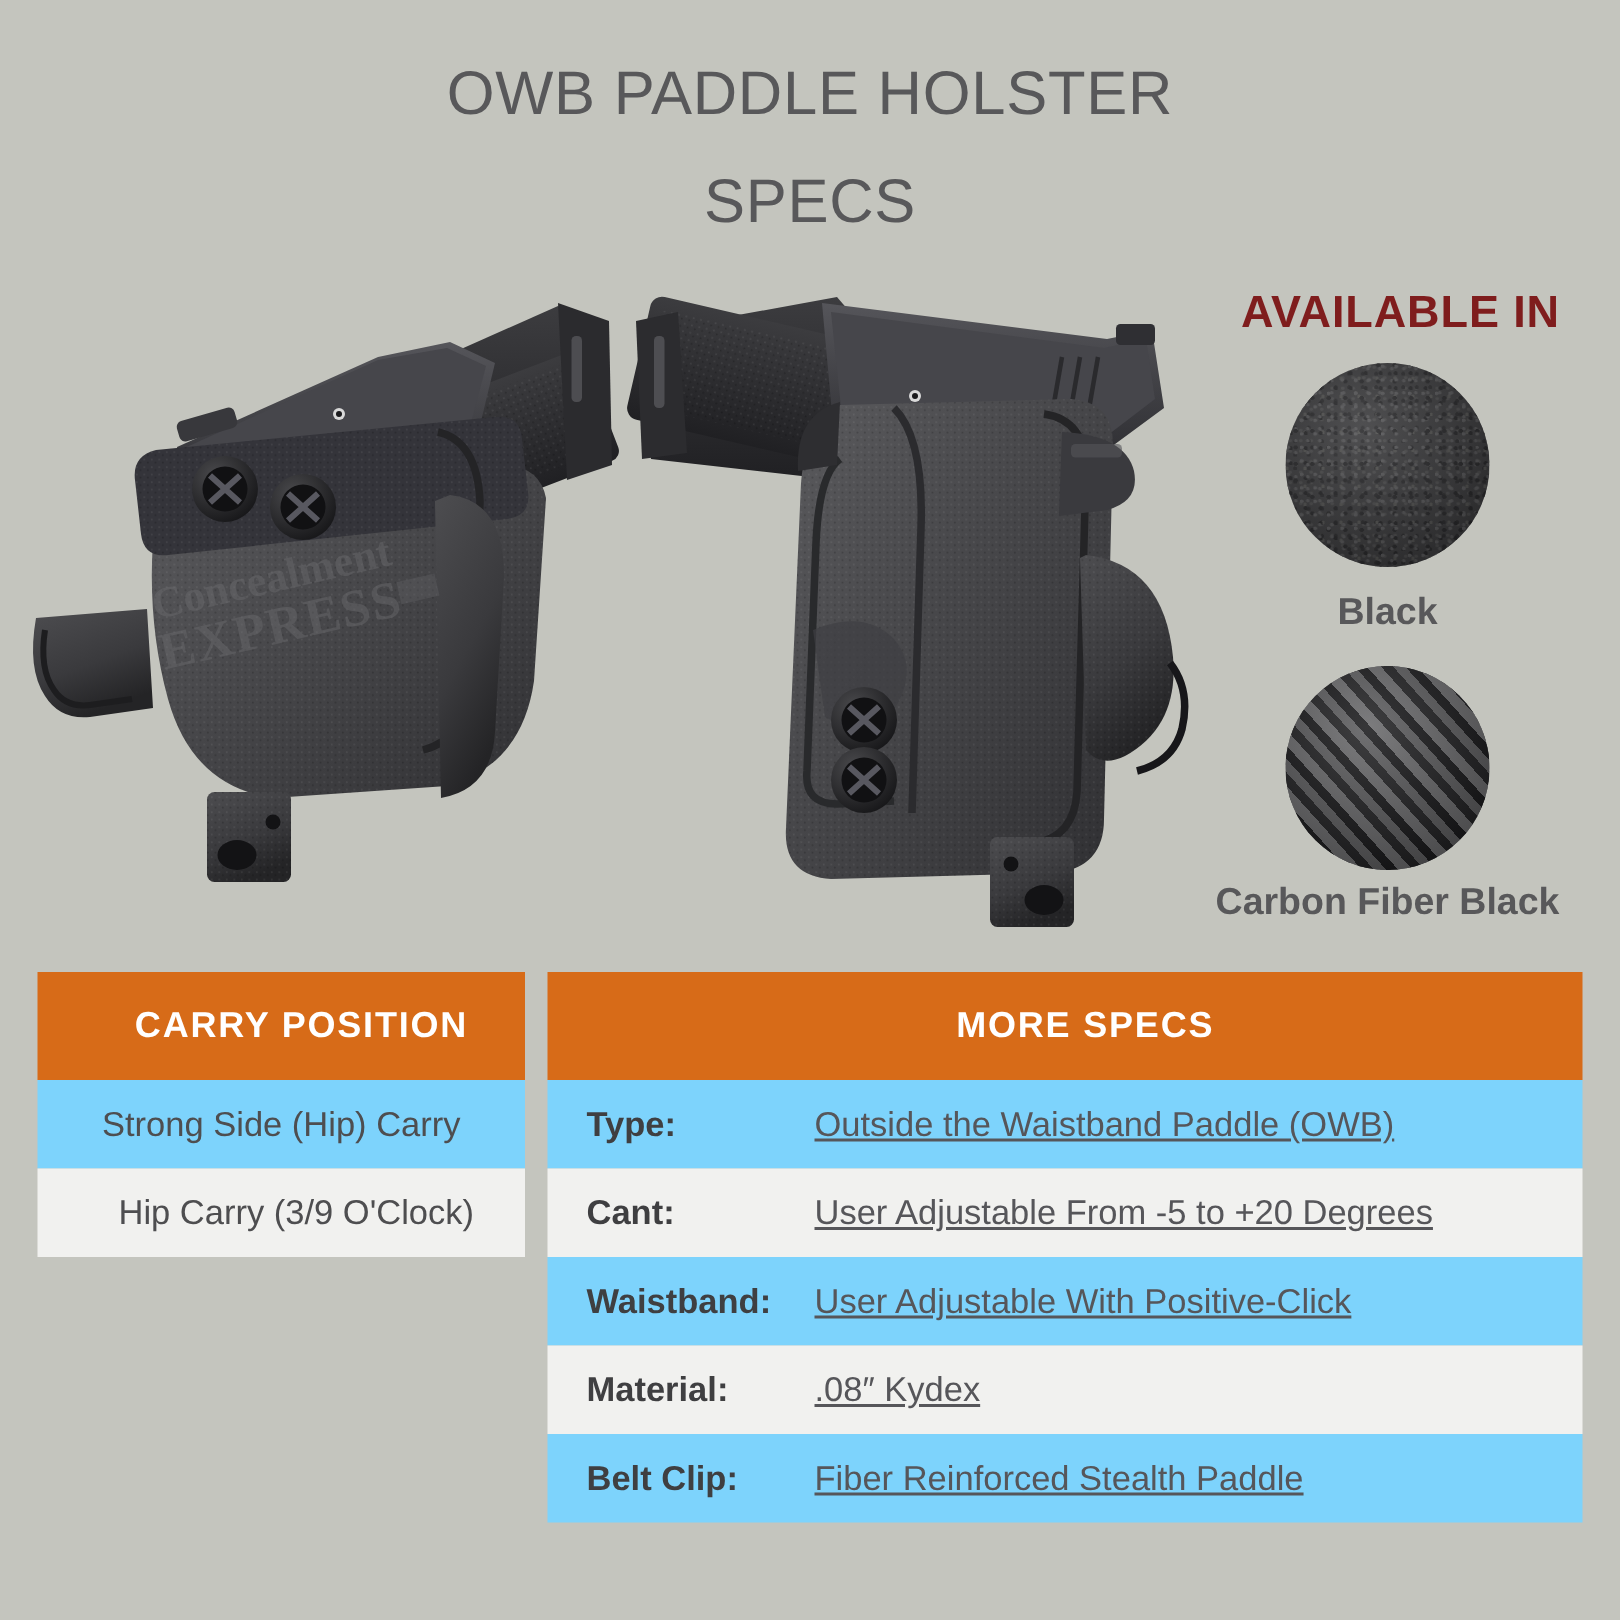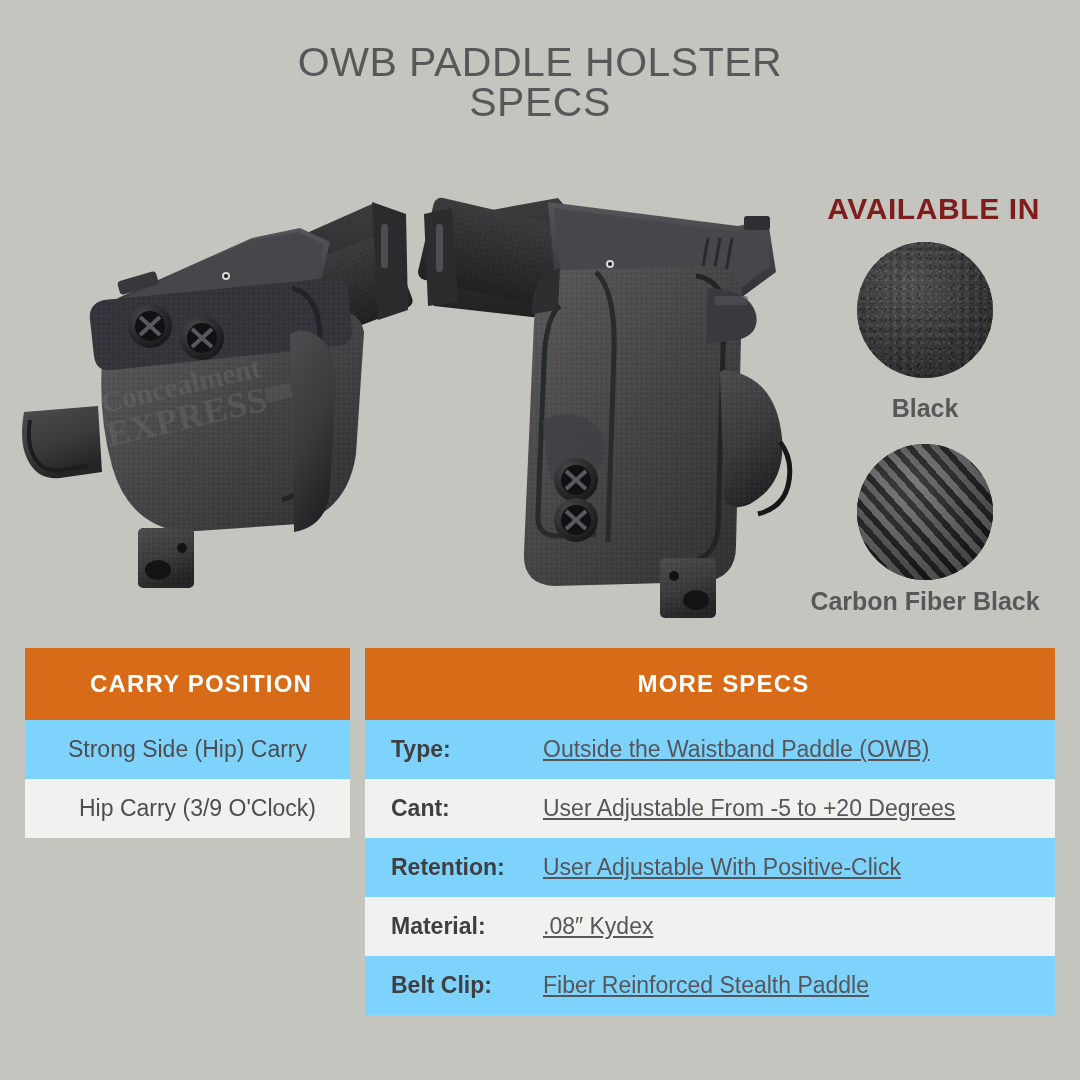--- a/index.html
+++ b/index.html
@@ -16,21 +16,21 @@
   .title {
     position: absolute;
     left: 0; top: 42px; width: 1080px;
     text-align: center;
     color: #58585a;
     font-size: 41px;
     line-height: 0.98;
     font-weight: 400;
     letter-spacing: 0.5px;
   }
-  .title .l2 { display: block; }
+  .title .l2 { display: block; margin-top: 32px; }
 
   
   .avail-label {
     position: absolute;
     right: 40px; top: 192px;
     color: #7f1d1d;
     font-size: 30px;
     font-weight: bold;
     letter-spacing: 0.6px;
   }
@@ -313,21 +313,21 @@
 
     <div class="row base">
       <span class="lbl">Type:</span>
       <span class="val">Outside the Waistband Paddle (OWB)</span>
     </div>
     <div class="row alt">
       <span class="lbl">Cant:</span>
       <span class="val">User Adjustable From -5 to +20 Degrees</span>
     </div>
     <div class="row base">
-      <span class="lbl">Retention:</span>
+      <span class="lbl">Waistband:</span>
       <span class="val">User Adjustable With Positive-Click</span>
     </div>
     <div class="row alt">
       <span class="lbl">Material:</span>
       <span class="val">.08″ Kydex</span>
     </div>
     <div class="row base">
       <span class="lbl">Belt Clip:</span>
       <span class="val">Fiber Reinforced Stealth Paddle</span>
     </div>

